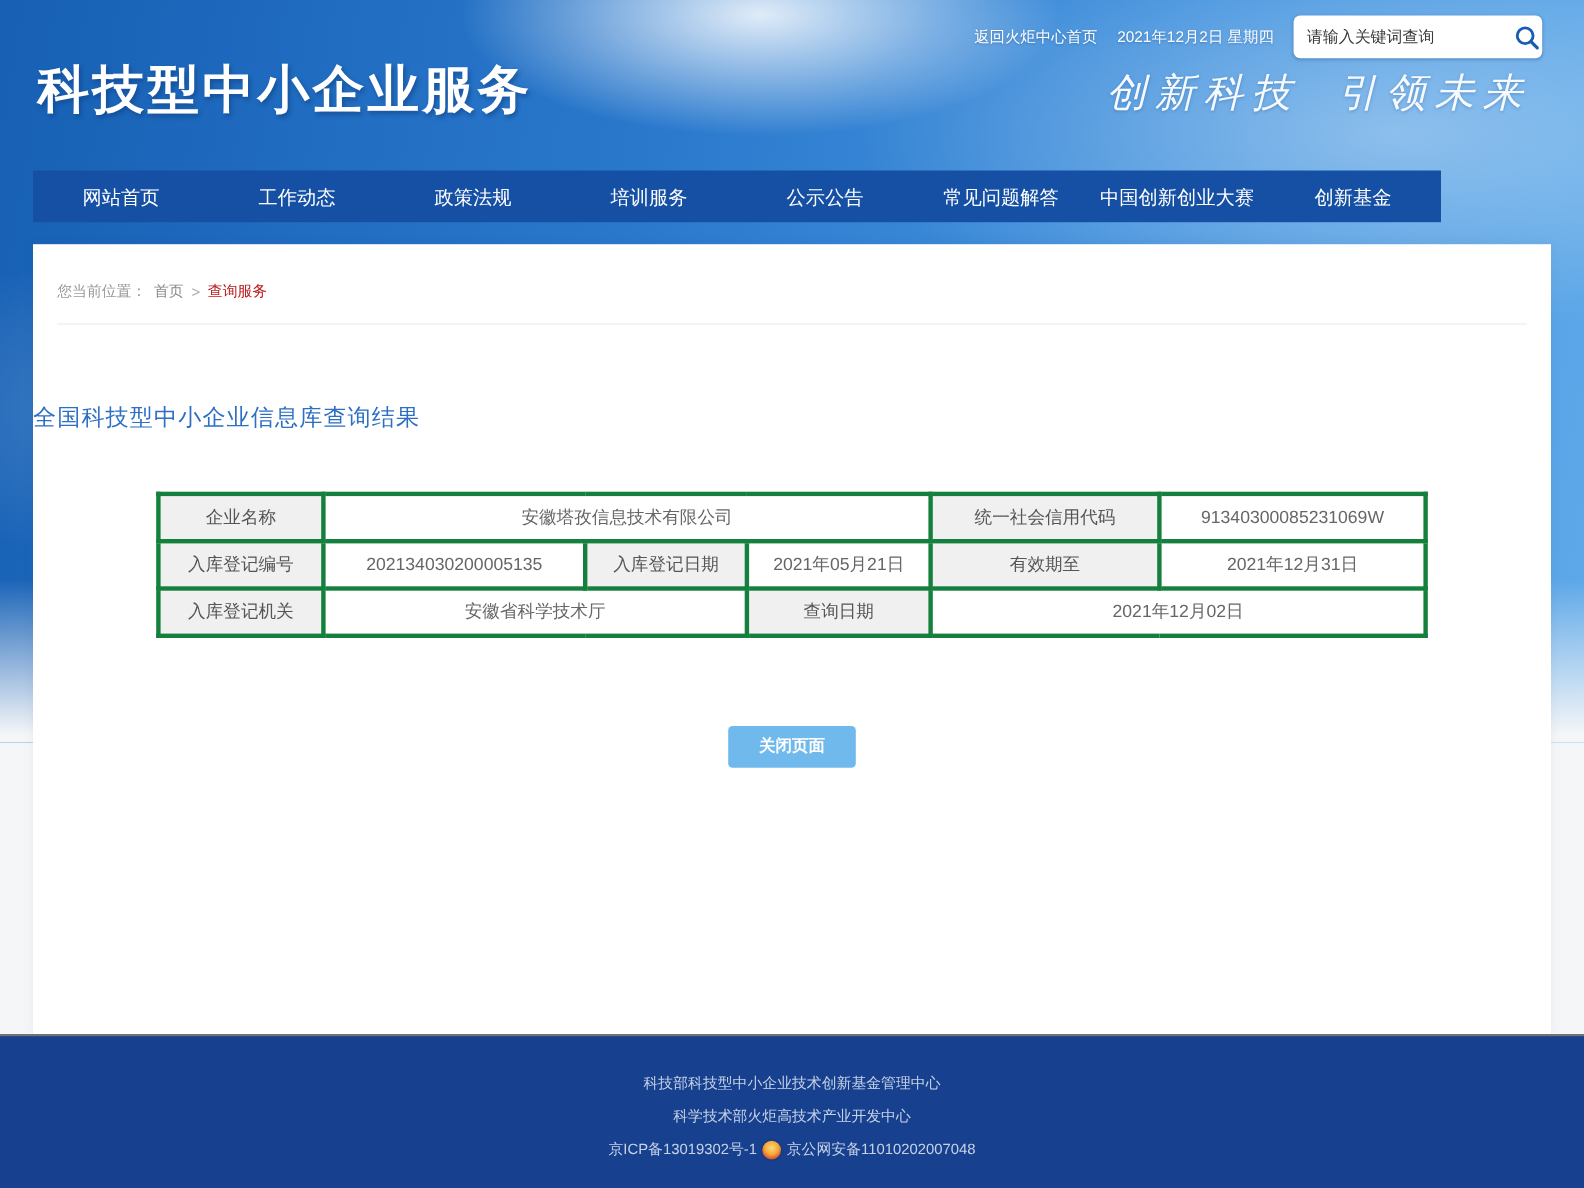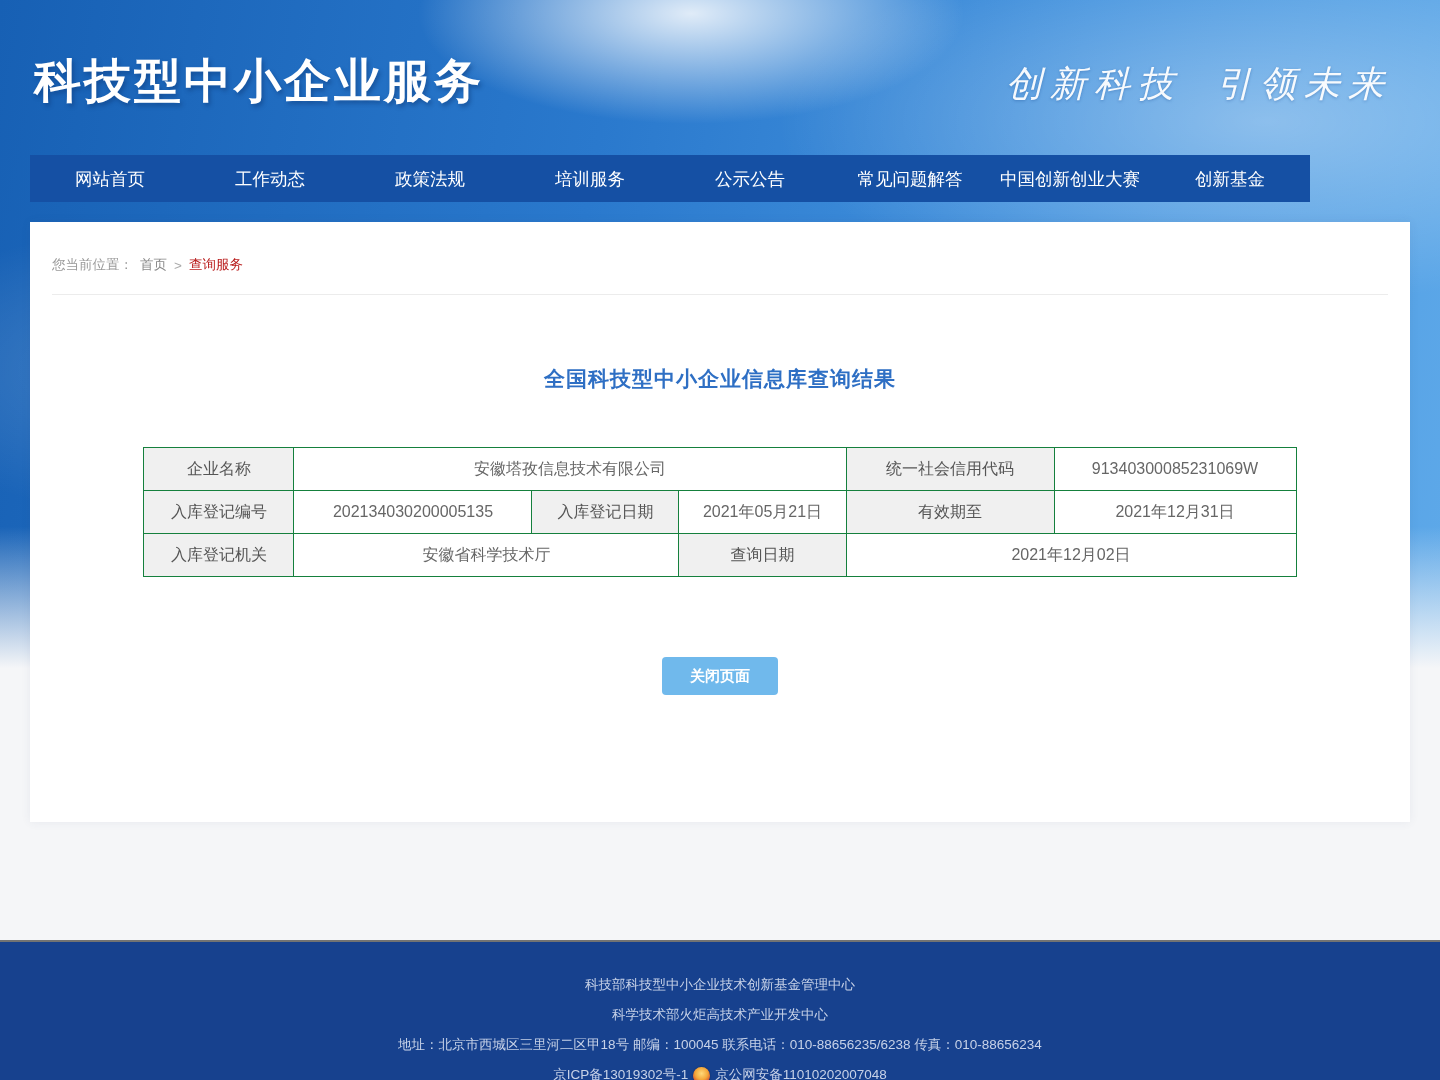--- a/index.html
+++ b/index.html
@@ -59,42 +59,42 @@
   .nav {
     position:absolute; top:155px; left:30px; width:1280px; height:47px;
     background:#1550a4; display:flex; align-items:stretch;
   }
   .nav-item {
     flex:1; display:flex; align-items:center; justify-content:center;
     color:#ffffff; font-size:17.5px; cursor:pointer; white-space:nowrap;
   }
   
   .card {
-    position:absolute; top:222px; left:30px; width:1380px; height:600px;
+    position:absolute; top:222px; left:30px; width:1380px; height:718px;
     background:#ffffff; box-shadow:0 0 9px rgba(60,80,120,0.08);
   }
   .breadcrumb {
     padding:34px 22px 0 22px; font-size:13.5px; color:#999;
     display:flex; align-items:center; gap:7px;
   }
   .breadcrumb .bc-home { color:#8a8a8a; cursor:pointer; }
   .breadcrumb .bc-sep { color:#aaa; }
   .breadcrumb .bc-current { color:#b91c1c; cursor:pointer; }
   .bc-rule { margin:20px 22px 0 22px; border-bottom:1px solid #ececec; }
   .result-title {
-    margin-top:70px; text-align:center;
-    font-size:21px; font-weight:bold; color:#2e6fc4; letter-spacing:1px;
+    margin-top:70px; text-align:left;
+    font-size:21px; font-weight:normal; color:#2e6fc4; letter-spacing:1px;
   }
   
   table.result {
     width:1152px; margin:54px auto 0 auto;
     border-collapse:collapse; table-layout:fixed;
   }
   table.result td {
-    border:1px solid #15803d; height:43px; text-align:center;
+    border:4px solid #15803d; height:43px; text-align:center;
     font-size:16px; color:#666; padding:0 6px; background:#ffffff;
   }
   table.result td.label { background:#f0f0f0; color:#555; }
   
   col.c1{width:150px;} col.c2{width:238px;} col.c3{width:147px;}
   col.c4{width:167px;} col.c5{width:208px;} col.c6{width:242px;}
   
   .btn-row { margin-top:80px; text-align:center; }
   .close-btn {
     display:inline-block; min-width:116px; height:38px; line-height:38px;
@@ -121,20 +121,31 @@
   .f-link { cursor:pointer; color:#c7d2e8; }
 </style>
 </head>
 <body>
 
 <div class="sky"></div>
 
 <div class="header">
   <div class="logo">科技型中小企业服务</div>
 
+  <div class="top-right">
+    <span class="top-link">返回火炬中心首页</span>
+    <span class="top-date">2021年12月2日 星期四</span>
+    <div class="search-box">
+      <input type="text" placeholder="请输入关键词查询" style="">
+      <svg class="search-icon" viewBox="0 0 26 26">
+        <circle cx="11.5" cy="11.5" r="7.2" fill="none" stroke="#1a5cb5" stroke-width="2.6"></circle>
+        <line x1="16.8" y1="16.8" x2="22.5" y2="22.5" stroke="#1a5cb5" stroke-width="3" stroke-linecap="round"></line>
+      </svg>
+    </div>
+  </div>
 
   <div class="slogan"><span>创新科技</span><span class="gap"></span><span>引领未来</span></div>
 </div>
 
 <div class="nav">
   <div class="nav-item">网站首页</div>
   <div class="nav-item">工作动态</div>
   <div class="nav-item">政策法规</div>
   <div class="nav-item">培训服务</div>
   <div class="nav-item">公示公告</div>
@@ -190,21 +201,20 @@
 
   <div class="btn-row">
     <button class="close-btn">关闭页面</button>
   </div>
 
 </div>
 
 <div class="footer">
   <div class="f-line">科技部科技型中小企业技术创新基金管理中心</div>
   <div class="f-line">科学技术部火炬高技术产业开发中心</div>
-  <div class="f-line">地址：北京市西城区三里河二区甲18号 邮编：100045 联系电话：010-88656235/6238 传真：010-88656234</div>
   <div class="f-line">
     <span class="f-inline">
       <span class="f-link">京ICP备13019302号-1</span>
       <span class="beian-badge"></span>
       <span class="f-link">京公网安备11010202007048</span>
     </span>
   </div>
 </div>
 
 </body></html>

